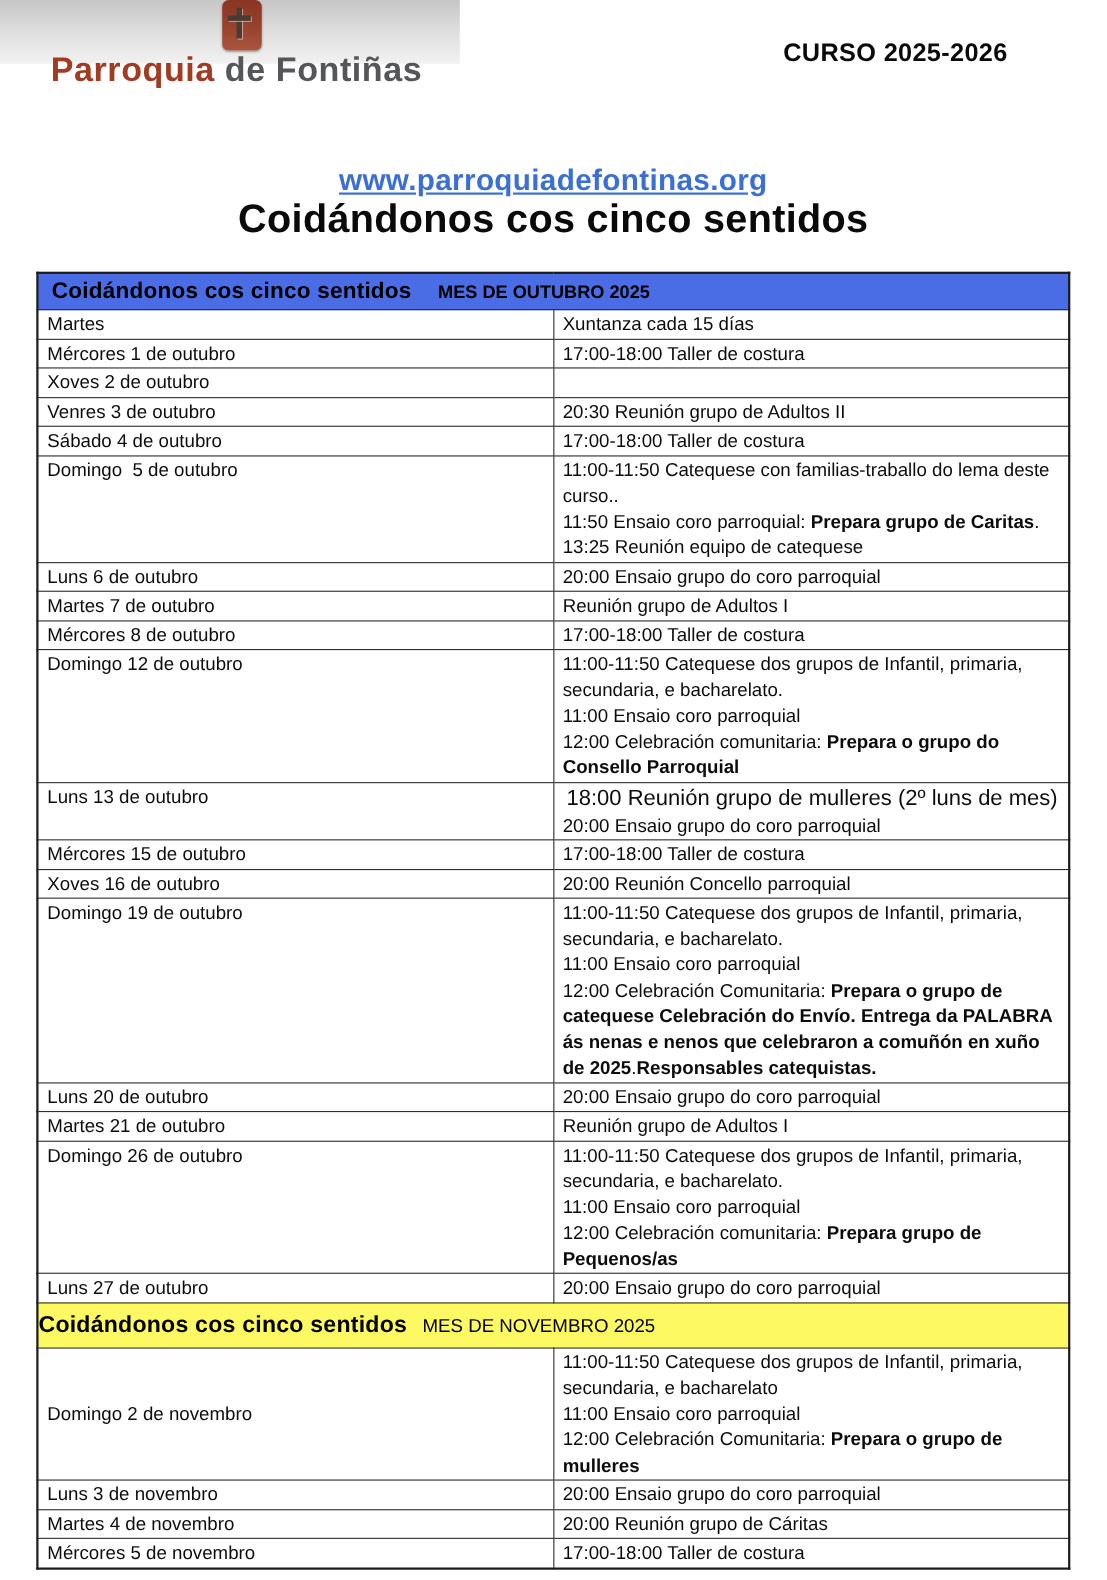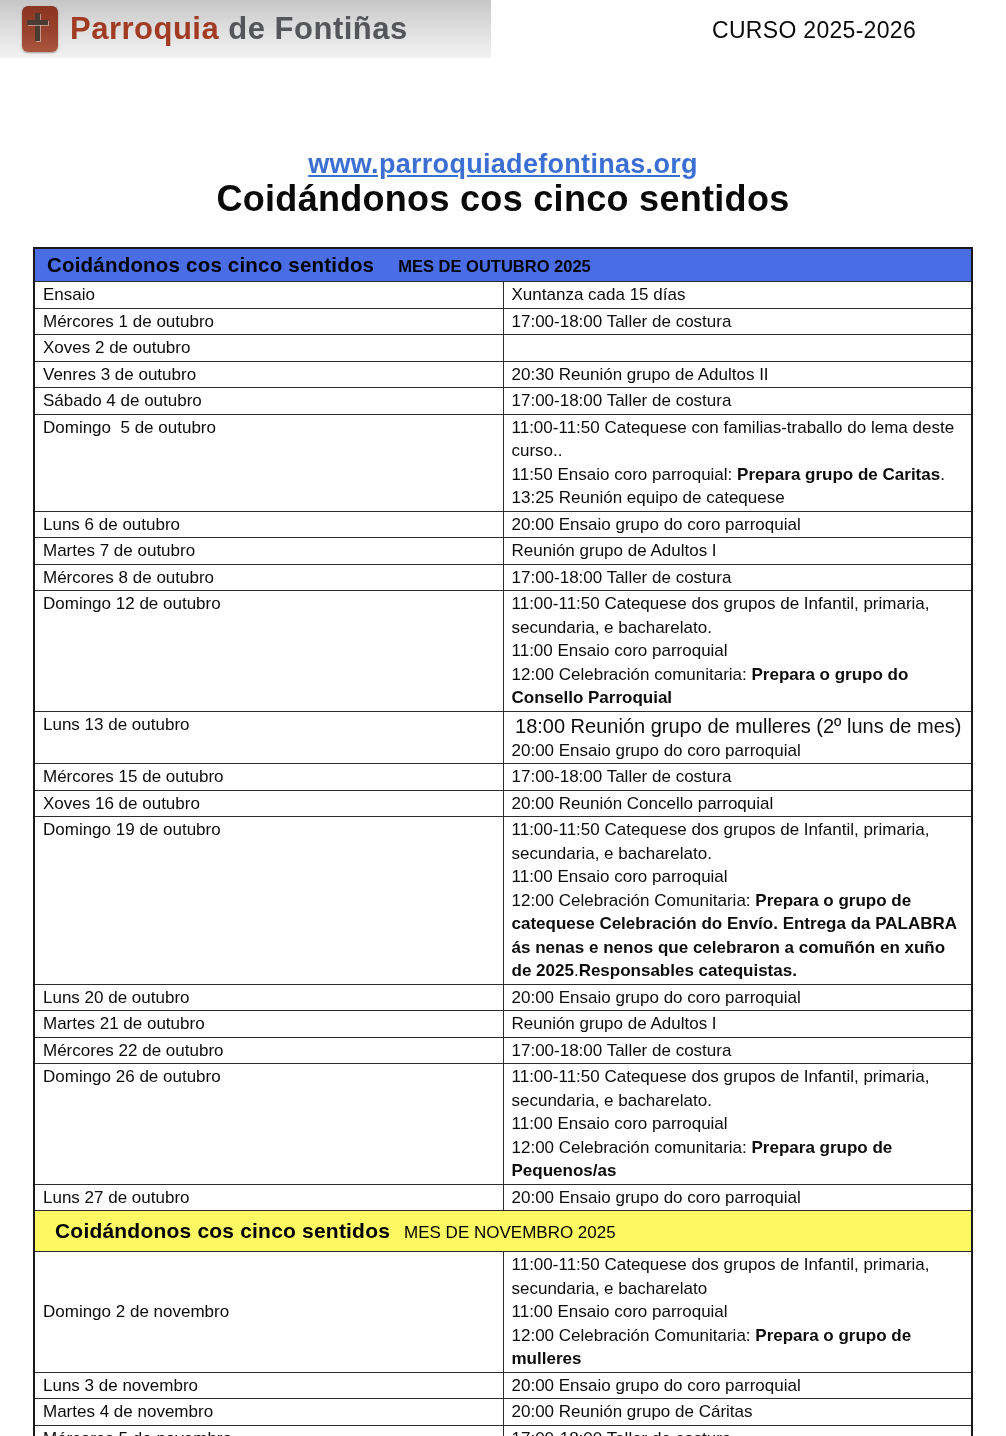--- a/index.html
+++ b/index.html
@@ -9,23 +9,23 @@
     background: #ffffff;
     font-family: "Liberation Sans", sans-serif;
     color: #0c0c0c;
     position: relative;
     overflow: hidden;
   }
 
   
   .logo-strip {
     position: absolute; left: 0; top: 0;
-    width: 491px; height: 58px;
+    width: 418px; height: 58px;
     background: linear-gradient(180deg, #c6c6c6 0%, #dcdcdc 45%, #f2f2f2 100%);
-    display: flex; align-items: center;
+    display: flex; align-items: center; flex-direction: column;
   }
   .cross-icon {
     width: 36px; height: 46px;
     margin-left: 22px;
     border-radius: 6px;
     background: linear-gradient(180deg, #8a3422 0%, #99432e 55%, #aa563f 100%);
     position: relative;
     box-shadow: 0 1px 2px rgba(0,0,0,0.35);
     flex: 0 0 auto;
   }
@@ -37,22 +37,22 @@
   .cross-icon::after  { left: 5px;  top: 14px; width: 21px; height: 5px; }
   .logo-text {
     margin-left: 12px;
     font-size: 31px; font-weight: bold;
     letter-spacing: 0.5px; white-space: nowrap;
   }
   .logo-text .red  { color: var(--logo-red, #a23b24); }
   .logo-text .gray { color: #55565a; }
 
   .curso {
-    position: absolute; top: 17px; right: 90px;
-    font-size: 23px; font-weight: normal; color: #0a0a0a;
+    position: absolute; top: 34px; right: 90px;
+    font-size: 23px; font-weight: bold; color: #0a0a0a;
     letter-spacing: 0.3px;
     text-align: right;
   }
 
   
   .link-row { position: absolute; top: 113px; left: 0; width: 100%; text-align: center; margin-top: 36px; }
   .link-row a {
     color: var(--link-blue, #3b6fd4);
     font-weight: bold; font-size: 27px;
     text-decoration: underline; letter-spacing: 0.3px;
@@ -84,21 +84,21 @@
   .event-line { line-height: 23.5px; white-space: pre-wrap; min-height: 23.5px; }
   .event-line.large { font-size: 20px; line-height: 26px; text-align: center; }
   .event-line b { font-weight: bold; }
 
   tr.month-header td { padding: 4px 8px 4px 12px; }
   tr.month-header.blue td {
     background: var(--header-blue, #4a6de6);
   }
   tr.month-header.yellow td {
     background: var(--header-yellow, #fdf963);
-    padding-top: 8px; padding-bottom: 8px; padding-left: 20px;
+    padding-top: 8px; padding-bottom: 8px; padding-left: 0;
   }
   .mh-title { font-size: 20.5px; font-weight: bold; color: #000; letter-spacing: 0.2px; }
   .blue .mh-sub { font-size: 16.5px; font-weight: bold; color: #000; margin-left: 24px; }
   .yellow .mh-title { font-size: 21px; }
   .yellow .mh-sub { font-size: 17px; font-weight: normal; color: #000; margin-left: 14px; }
 </style>
 </head>
 <body>
 
 <div class="logo-strip">
@@ -113,21 +113,21 @@
 </div>
 
 <div class="page-title">Coidándonos cos cinco sentidos</div>
 
 <table class="schedule">
   <tbody id="schedule-body">
       <tr class="month-header blue">
         <td colspan="2"><span class="mh-title">Coidándonos cos cinco sentidos</span><span class="mh-sub">MES DE OUTUBRO 2025</span></td>
       </tr>
       <tr>
-        <td class="date-cell">Ensaio</td>
+        <td class="date-cell">Martes</td>
         <td class="content-cell">
           <div class="event-line"><span>Xuntanza cada 15 días</span></div>
         </td>
       </tr>
       <tr>
         <td class="date-cell">Mércores 1 de outubro</td>
         <td class="content-cell">
           <div class="event-line"><span>17:00-18:00 Taller de costura</span></div>
         </td>
       </tr>
@@ -216,26 +216,20 @@
           <div class="event-line"><span>20:00 Ensaio grupo do coro parroquial</span></div>
         </td>
       </tr>
       <tr>
         <td class="date-cell">Martes 21 de outubro</td>
         <td class="content-cell">
           <div class="event-line"><span>Reunión grupo de Adultos I</span></div>
         </td>
       </tr>
       <tr>
-        <td class="date-cell">Mércores 22 de outubro</td>
-        <td class="content-cell">
-          <div class="event-line"><span>17:00-18:00 Taller de costura</span></div>
-        </td>
-      </tr>
-      <tr>
         <td class="date-cell">Domingo 26 de outubro</td>
         <td class="content-cell">
           <div class="event-line"><span>11:00-11:50 Catequese dos grupos de Infantil, primaria, secundaria, e bacharelato.</span></div>
           <div class="event-line"><span>11:00 Ensaio coro parroquial</span></div>
           <div class="event-line"><span>12:00 Celebración comunitaria: </span><b>Prepara grupo de Pequenos/as</b></div>
         </td>
       </tr>
       <tr>
         <td class="date-cell">Luns 27 de outubro</td>
         <td class="content-cell">

